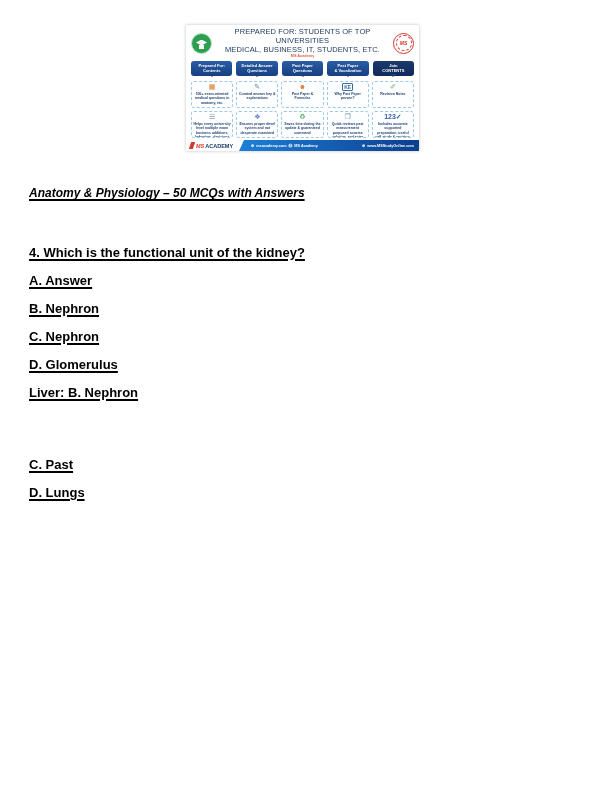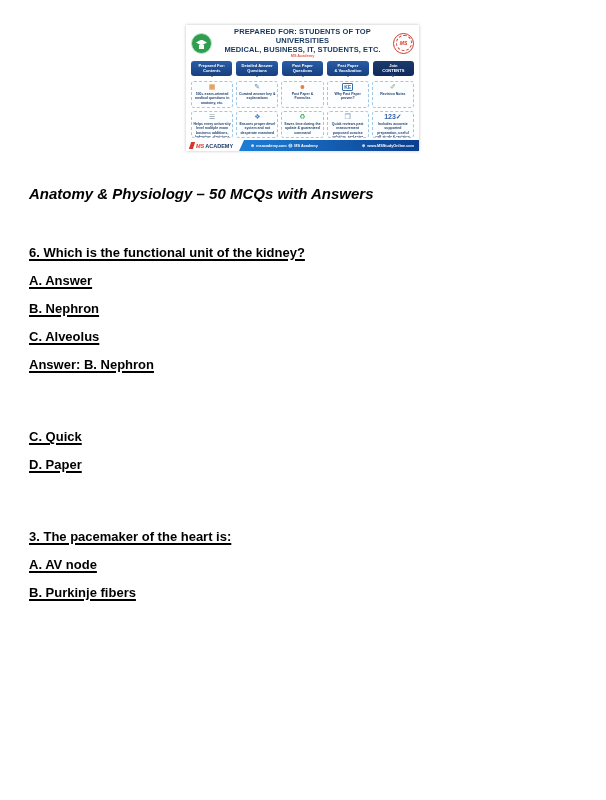--- a/index.html
+++ b/index.html
@@ -25,21 +25,21 @@
   .b-logo {
     width: 21px; height: 21px; border-radius: 50%;
     background: #2e9e4f; flex: 0 0 auto;
     border: 1px solid #bfe6cc;
     position: relative;
   }
   .cap-top { position: absolute; left: 4px; top: 6px; width: 11px; height: 6px; background: #fff;
     clip-path: polygon(50% 0, 100% 50%, 50% 100%, 0 50%); }
   .cap-base { position: absolute; left: 7px; top: 11px; width: 5px; height: 4px; background: #fff; }
   .b-titles { flex: 1; text-align: center; padding: 0 2px; }
-  .b-h1 { font-size: 7.5px; line-height: 9px; font-weight: bold; color: #17365d; letter-spacing: .1px; }
+  .b-h1 { font-size: 7.5px; line-height: 9px; font-weight: normal; color: #17365d; letter-spacing: .1px; }
   .b-sub { font-size: 3.8px; line-height: 5px; color: #e05b4b; font-weight: bold; }
   .b-seal {
     width: 21px; height: 21px; border-radius: 50%; flex: 0 0 auto;
     border: 1.5px solid #d2392e; color: #d2392e;
     display: flex; align-items: center; justify-content: center;
     position: relative;
   }
   .b-seal::before { content: ""; position: absolute; inset: 1.5px; border: 1px dashed #d2392e; border-radius: 50%; }
   .seal-text { font-size: 5px; font-weight: bold; font-style: italic; }
 
@@ -77,23 +77,23 @@
   .f-ms { color: #e03c31; font-size: 5.5px; font-weight: bold; font-style: italic; }
   .f-acad { color: #1b3a6b; font-size: 5.5px; font-weight: bold; margin-left: 1px; }
   .f-bar { flex: 1; margin-left: -5px; background: linear-gradient(90deg, #1d7fd6, #0b3e8f);
     display: flex; align-items: center; justify-content: space-between; padding: 0 5px 0 12px;
     color: #fff; font-size: 3.8px; font-weight: bold; }
   .f-group { display: flex; align-items: center; gap: 2px; white-space: nowrap; }
 
   
   .doc { position: absolute; left: 29px; top: 184px; width: 560px; }
   .doc-title {
-    margin: 0; font-size: 15px; line-height: 19px;
+    margin: 0; font-size: 12px; line-height: 19px;
     font-weight: bold; font-style: italic;
-    text-underline-offset: 2px; text-decoration-thickness: 1.5px;
+    text-decoration: underline; text-underline-offset: 2px; text-decoration-thickness: 1.5px;
   }
   .qblock { margin-top: 53px; }
   .qblock.first { margin-top: 40px; }
   .line {
     margin: 0 0 9px; font-size: 13px; line-height: 19px; font-weight: bold;
     text-decoration: underline; text-underline-offset: 2px; text-decoration-thickness: 1.5px;
   }
 </style>
 </head>
 <body>
@@ -188,30 +188,26 @@
         <span>www.MSStudyOnline.com</span>
       </span>
     </div>
   </div>
 </div>
 
 <div class="doc">
   <p class="doc-title">Anatomy &amp; Physiology – 50 MCQs with Answers</p>
 
   <div class="qblock first">
-    <p class="line">6. Which is the functional unit of the kidney?</p>
+    <p class="line">4. Which is the functional unit of the kidney?</p>
     <p class="line">A. Answer</p>
     <p class="line">B. Nephron</p>
-    <p class="line">C. Alveolus</p>
-    <p class="line">Answer: B. Nephron</p>
+    <p class="line">C. Nephron</p>
+    <p class="line">D. Glomerulus</p>
+    <p class="line">Liver: B. Nephron</p>
   </div>
 
   <div class="qblock">
-    <p class="line">C. Quick</p>
-    <p class="line">D. Paper</p>
-  </div>
-
-  <div class="qblock">
-    <p class="line">3. The pacemaker of the heart is:</p>
-    <p class="line">A. AV node</p>
-    <p class="line">B. Purkinje fibers</p>
-  </div>
+    <p class="line">C. Past</p>
+    <p class="line">D. Lungs</p>
+  </div>
+
 </div>
 
 </body></html>

